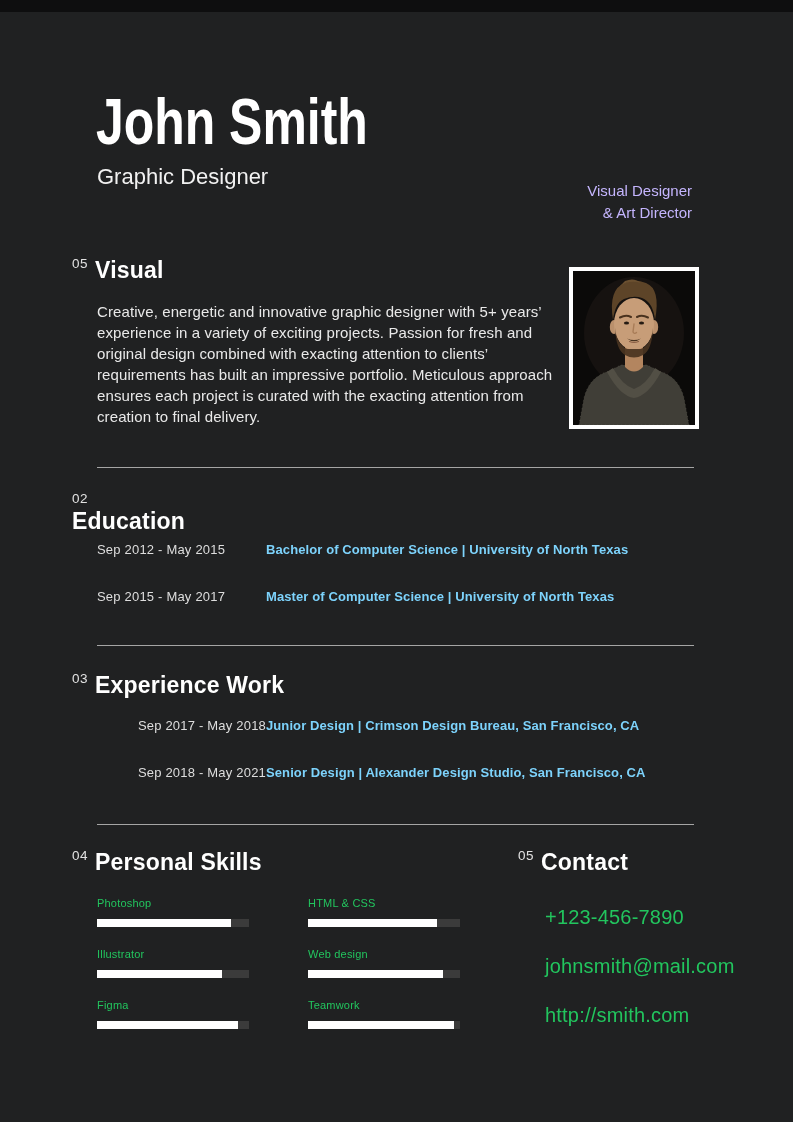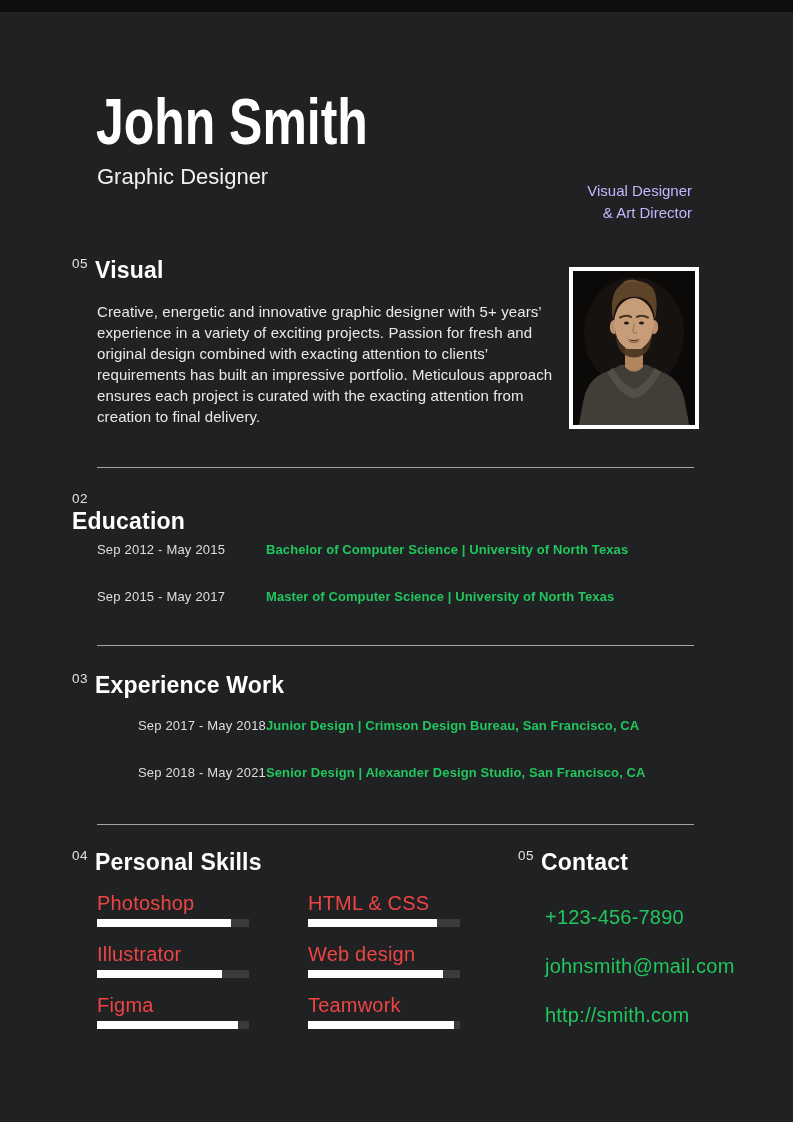--- a/index.html
+++ b/index.html
@@ -45,30 +45,30 @@
     border: 4px solid #ffffff; background: #0b0a09;
   }
   .photo-frame svg { display: block; width: 100%; height: 100%; }
   
   .divider { position: absolute; left: 97px; width: 597px; height: 1px; background: #a5a5a5; }
   .d1 { top: 455px; } .d2 { top: 633px; } .d3 { top: 812px; }
   
   .rows { position: absolute; left: 97px; white-space: nowrap; }
   .row  { display: flex; margin-bottom: 26px; font-size: 13px; line-height: 21px; }
   .row .dates { width: 169px; flex: 0 0 169px; color: #dedede; letter-spacing: 0.2px; }
-  .row .desc  { font-weight: 700; color: #22c55e; letter-spacing: 0.1px; }
+  .row .desc  { font-weight: 700; color: #7dd3fc; letter-spacing: 0.1px; }
   .rows-education  { top: 527px; }
   .rows-experience { top: 703px; text-align: right; }
   
   .skills-grid {
     position: absolute; left: 97px; top: 882px;
     display: grid; grid-template-columns: 152px 152px;
     column-gap: 59px; row-gap: 18px;
   }
-  .skill .label { font-size: 20px; color: #ef4444; line-height: 18px; margin-bottom: 7px; letter-spacing: 0.2px; }
+  .skill .label { font-size: 11px; color: #22c55e; line-height: 18px; margin-bottom: 7px; letter-spacing: 0.2px; }
   .skill .bar   { position: relative; width: 152px; height: 8px; background: #3b3b3b; }
   .skill .fill  { position: absolute; left: 0; top: 0; height: 100%; background: #ffffff; }
   
   .contact-list { position: absolute; left: 545px; top: 895px; }
   .contact-item { font-size: 20px; color: #22c55e; line-height: 20px; margin-bottom: 29px; letter-spacing: 0.2px; white-space: nowrap; }
   .sec-head-profile    { left: 72px;  top: 243px; }
   .sec-head-education  { left: 72px;  top: 478px; flex-direction: column; }
   .sec-head-experience { left: 72px;  top: 658px; }
   .sec-head-skills     { left: 72px;  top: 835px; }
   .sec-head-contact    { left: 518px; top: 835px; }

